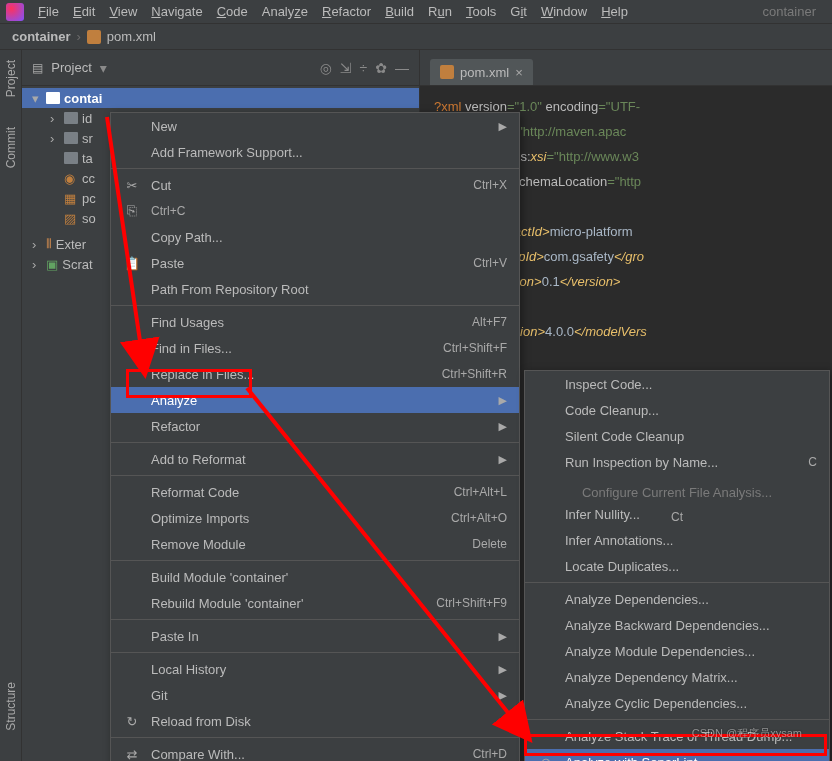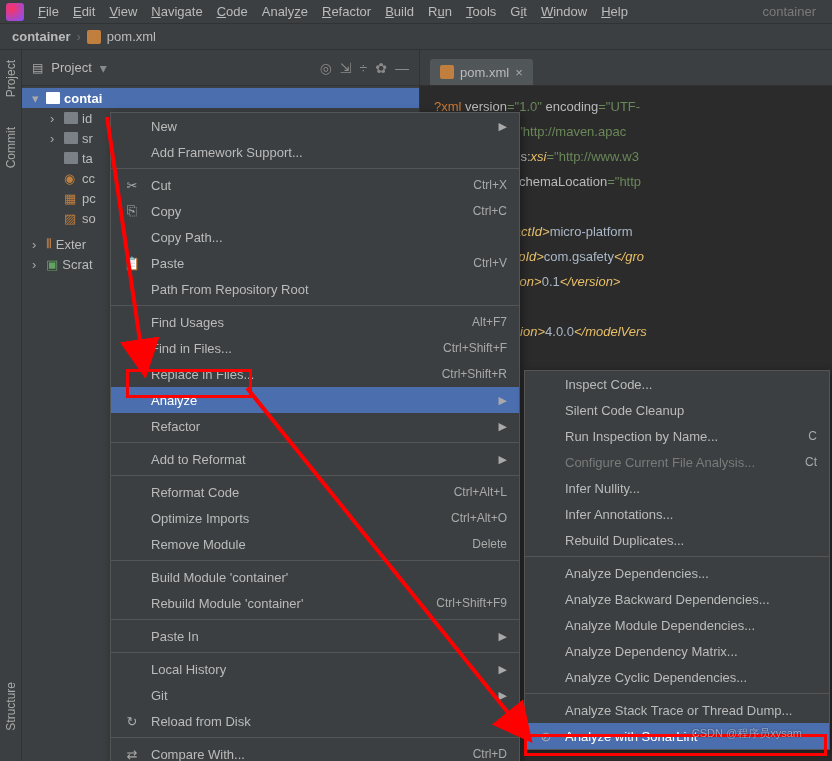--- a/index.html
+++ b/index.html
@@ -38,21 +38,21 @@
 .code .attr { color:#bababa; }
 .code .str { color:#6a8759; }
 .code .tag { color:#e8bf6a;font-style:italic; }
 .ctx { position:absolute; background:#3c3f41; border:1px solid #555; box-shadow:2px 2px 8px rgba(0,0,0,.4); }
 .ctx .row { height:26px; display:flex; align-items:center; padding:0 12px; gap:10px; cursor:pointer; }
 .ctx .row.hl { background:#4b6eaf; color:#fff; }
 .ctx .ricon { width:18px; text-align:center; color:#a9a9a9; }
 .ctx .label { flex:1; }
 .ctx .sc { color:#a9a9a9; font-size:12px; }
 .ctx .sep { height:1px; background:#555; margin:3px 0; }
-.ctx .muted { color:#7a7a7a; }
+.ctx .muted { color:#7a7a7a;flex-direction:column; }
 .ctx .arrow { color:#a9a9a9; font-size:11px; }
 .redbox { position:absolute; border:3px solid #ff0000; pointer-events:none; }
 svg.annot { position:absolute; left:0; top:0; pointer-events:none; }
 .watermark { position:absolute; right:30px; bottom:20px; color:#d8d8d8; opacity:.55; font-size:11px; pointer-events:none; text-shadow:0 0 2px #000; }
 </style>
 </head>
 <body>
 
 <div class="menubar">
   <div class="logo"></div>
@@ -182,21 +182,20 @@
       <span class="sc"></span>
     </div>
     <div class="sep"></div>
     <div class="row">
       <span class="ricon">✂</span>
       <span class="label">Cut</span>
       <span class="sc">Ctrl+X</span>
     </div>
     <div class="row">
       <span class="ricon">⎘</span>
-      <span class="label">Copy</span>
       <span class="sc">Ctrl+C</span>
     </div>
     <div class="row">
       <span class="ricon"></span>
       <span class="label">Copy Path...</span>
       <span class="sc"></span>
     </div>
     <div class="row">
       <span class="ricon">📋</span>
       <span class="label">Paste</span>
@@ -303,20 +302,25 @@
   </div>
 
 <div id="ctx2" class="ctx" style="left:524px; top:370px; width:306px;">
     <div class="row">
       <span class="ricon"></span>
       <span class="label">Inspect Code...</span>
       <span class="sc"></span>
     </div>
     <div class="row">
       <span class="ricon"></span>
+      <span class="label">Code Cleanup...</span>
+      <span class="sc"></span>
+    </div>
+    <div class="row">
+      <span class="ricon"></span>
       <span class="label">Silent Code Cleanup</span>
       <span class="sc"></span>
     </div>
     <div class="row">
       <span class="ricon"></span>
       <span class="label">Run Inspection by Name...</span>
       <span class="sc">C</span>
     </div>
     <div class="row muted">
       <span class="ricon"></span>
@@ -328,21 +332,21 @@
       <span class="label">Infer Nullity...</span>
       <span class="sc"></span>
     </div>
     <div class="row">
       <span class="ricon"></span>
       <span class="label">Infer Annotations...</span>
       <span class="sc"></span>
     </div>
     <div class="row">
       <span class="ricon"></span>
-      <span class="label">Rebuild Duplicates...</span>
+      <span class="label">Locate Duplicates...</span>
       <span class="sc"></span>
     </div>
     <div class="sep"></div>
     <div class="row">
       <span class="ricon"></span>
       <span class="label">Analyze Dependencies...</span>
       <span class="sc"></span>
     </div>
     <div class="row">
       <span class="ricon"></span>

